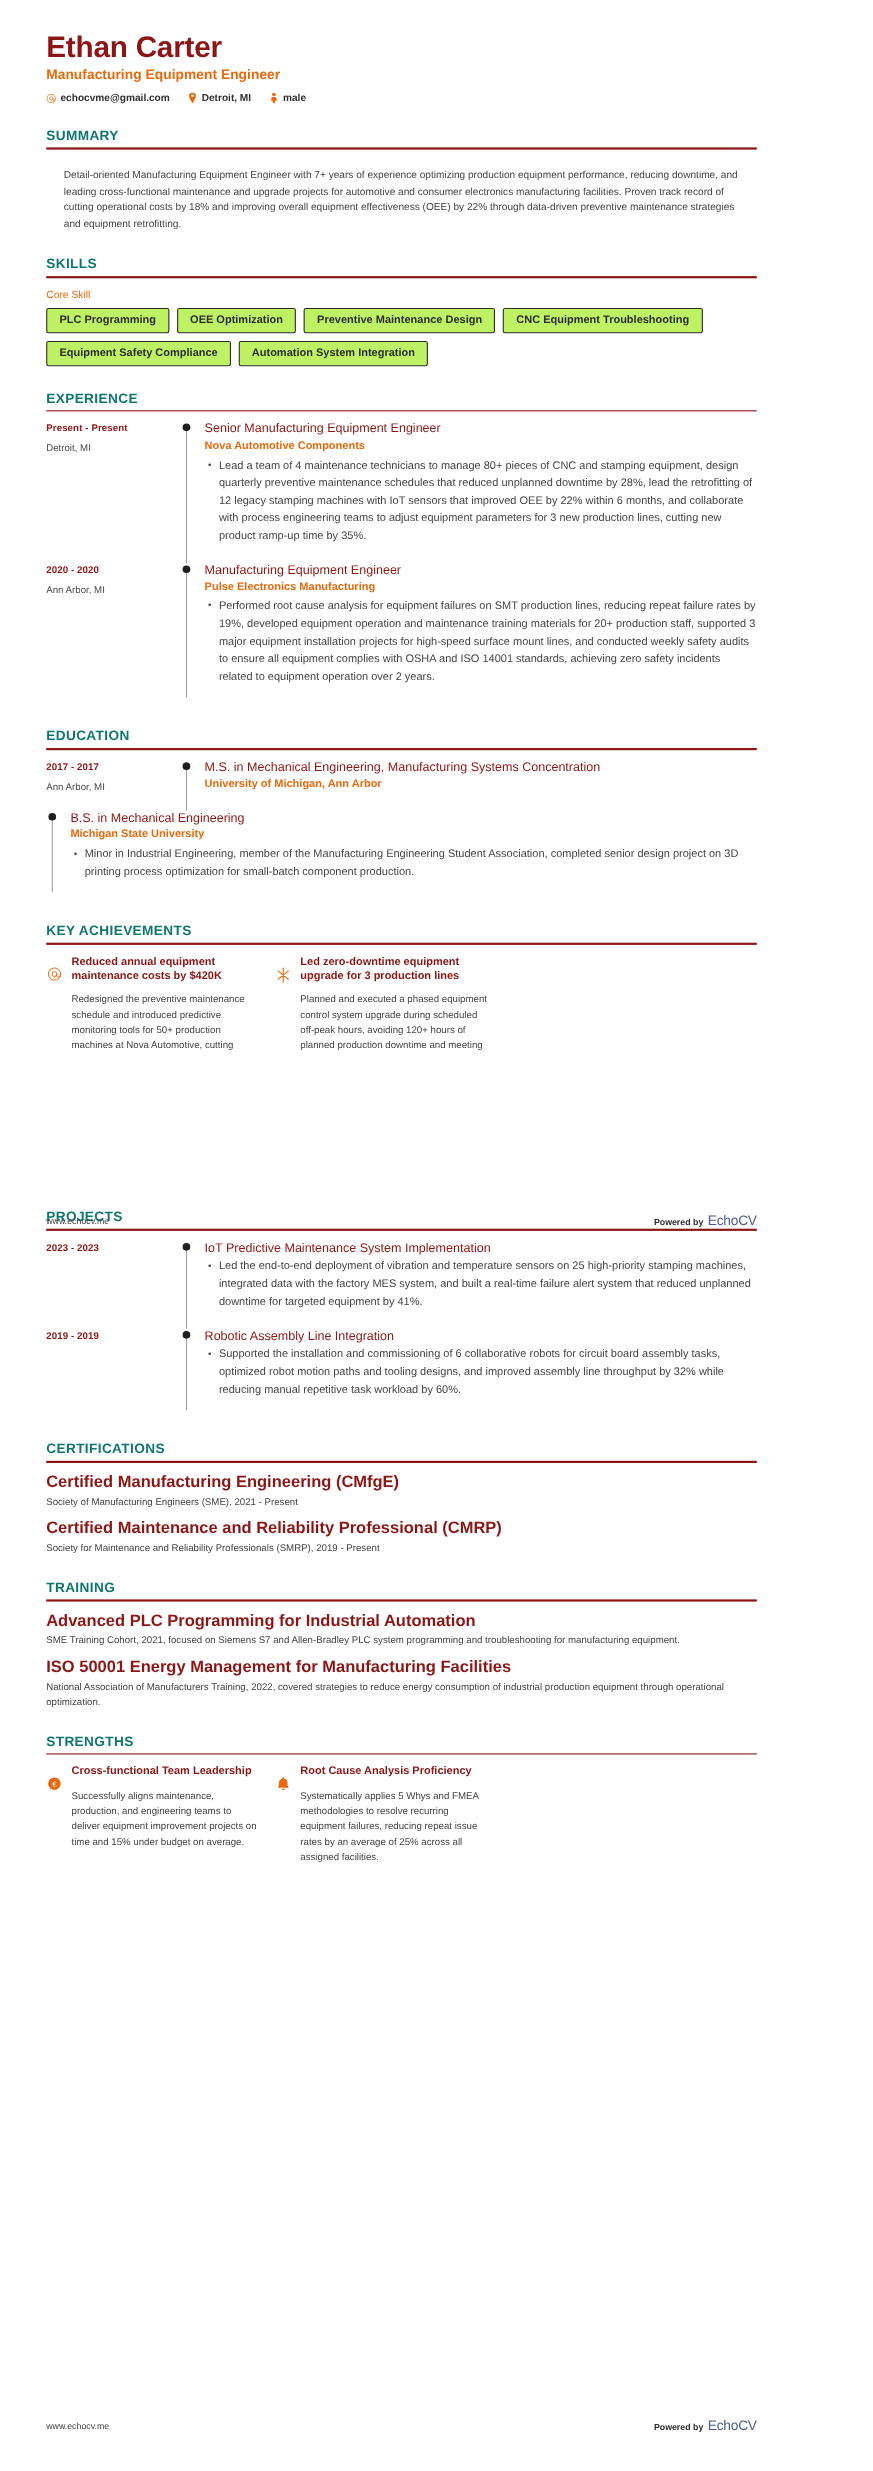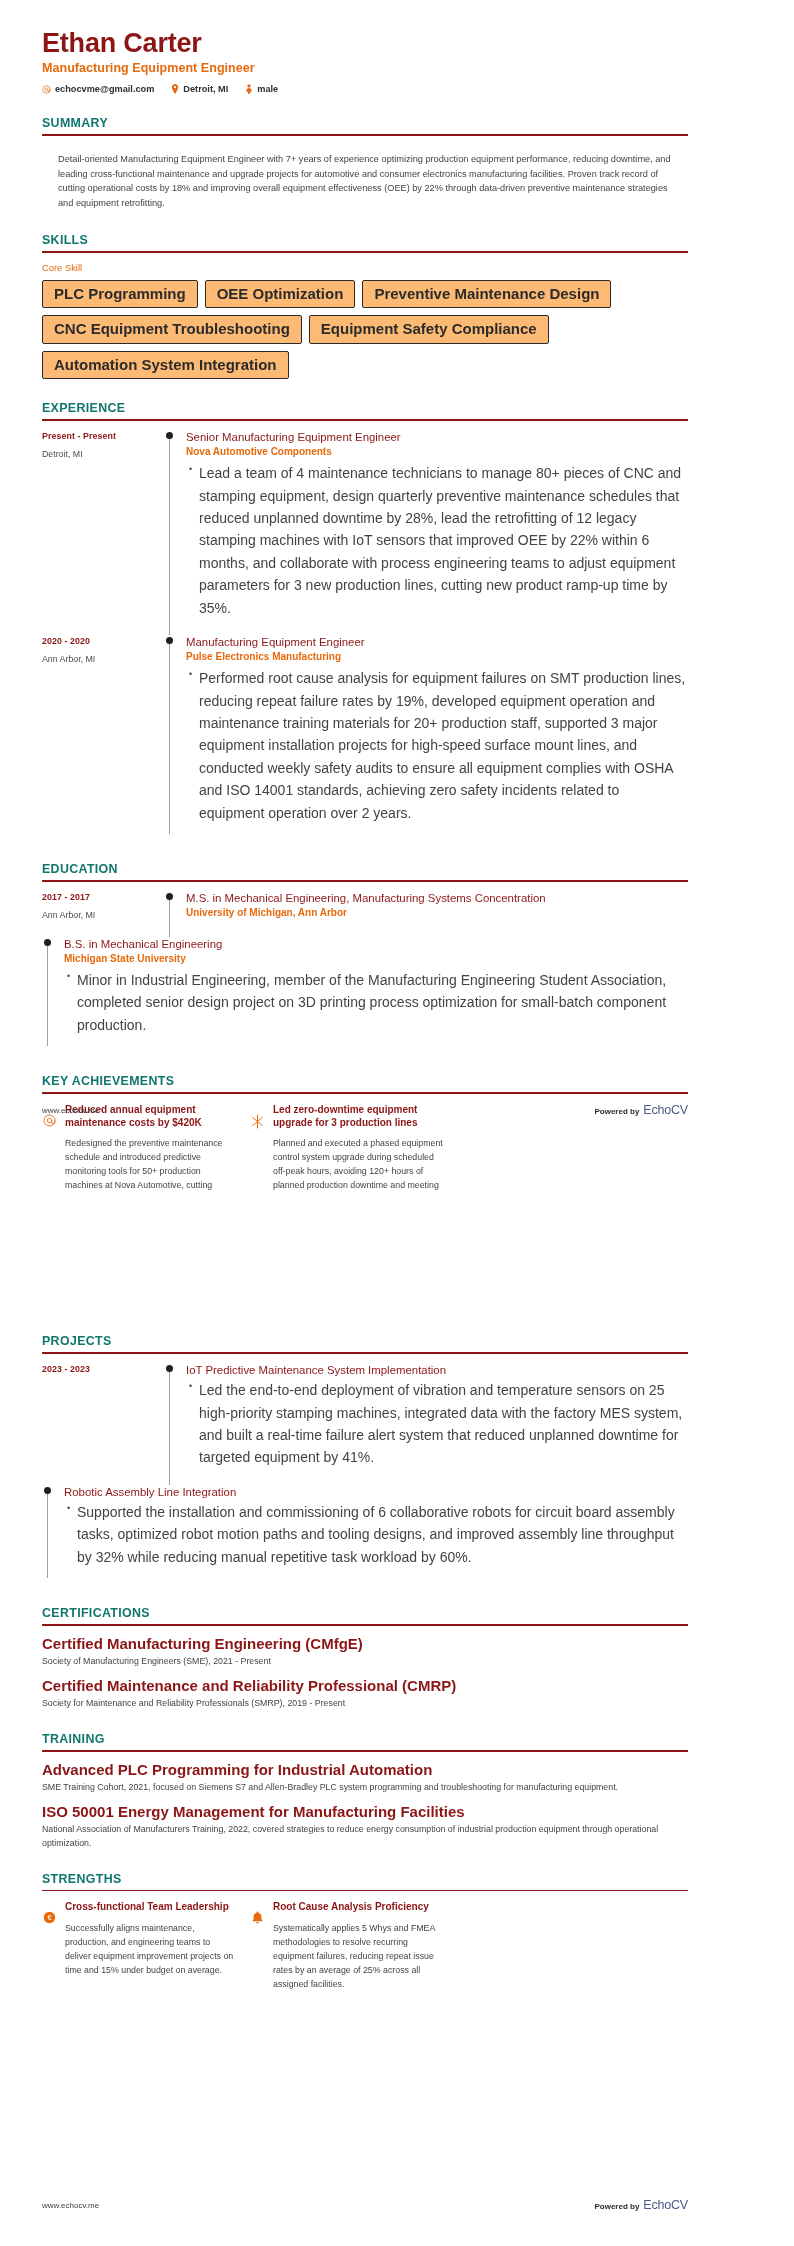--- a/index.html
+++ b/index.html
@@ -76,24 +76,24 @@
   .skill-group-label {
     font-size: 9.4px;
     color: #e8690b;
     margin: 1px 0 7px 0;
   }
   .chips { display:flex; flex-wrap:wrap; gap:7px; }
   .chip {
     border: 1px solid #2b2b2b;
     border-radius: 2px;
     padding: 5px 11px;
-    font-size: 15px;
+    font-size: 10px;
     font-weight: 700;
     color: #2b2b2b;
-    background: #fdba74;
+    background: #bef264;
     line-height: 1.1;
     white-space: nowrap;
   }
 
   
   .entry { display: flex; align-items: stretch; }
   .entry-left {
     width: 122px;
     flex: 0 0 122px;
     padding-top: 1px;
@@ -146,21 +146,21 @@
     color: #e8690b;
     margin: 0 0 5px 0;
   }
   ul.bullets {
     margin: 0;
     padding-left: 13px;
     list-style: none;
   }
   ul.bullets li {
     position: relative;
-    font-size: 14px;
+    font-size: 10px;
     line-height: 1.6;
     color: #434343;
     margin-bottom: 2px;
   }
   ul.bullets li:before {
     content: "•";
     position: absolute;
     left: -10px;
     top: -0.5px;
     color: #4a4a4a;
@@ -427,20 +427,23 @@
           </div>
         <div class="entry-body">
           <p class="entry-role">IoT Predictive Maintenance System Implementation</p>
           <ul class="bullets">
             <li>Led the end-to-end deployment of vibration and temperature sensors on 25 high-priority stamping machines, integrated data with the factory MES system, and built a real-time failure alert system that reduced unplanned downtime for targeted equipment by 41%.</li>
           </ul>
         </div>
       </div>
 
       <div class="entry">
+        <div class="entry-left">
+          <p class="entry-date">2019 - 2019</p>
+        </div>
         <div class="entry-rail">
             <span class="dot"></span>
           </div>
         <div class="entry-body">
           <p class="entry-role">Robotic Assembly Line Integration</p>
           <ul class="bullets">
             <li>Supported the installation and commissioning of 6 collaborative robots for circuit board assembly tasks, optimized robot motion paths and tooling designs, and improved assembly line throughput by 32% while reducing manual repetitive task workload by 60%.</li>
           </ul>
         </div>
       </div>

